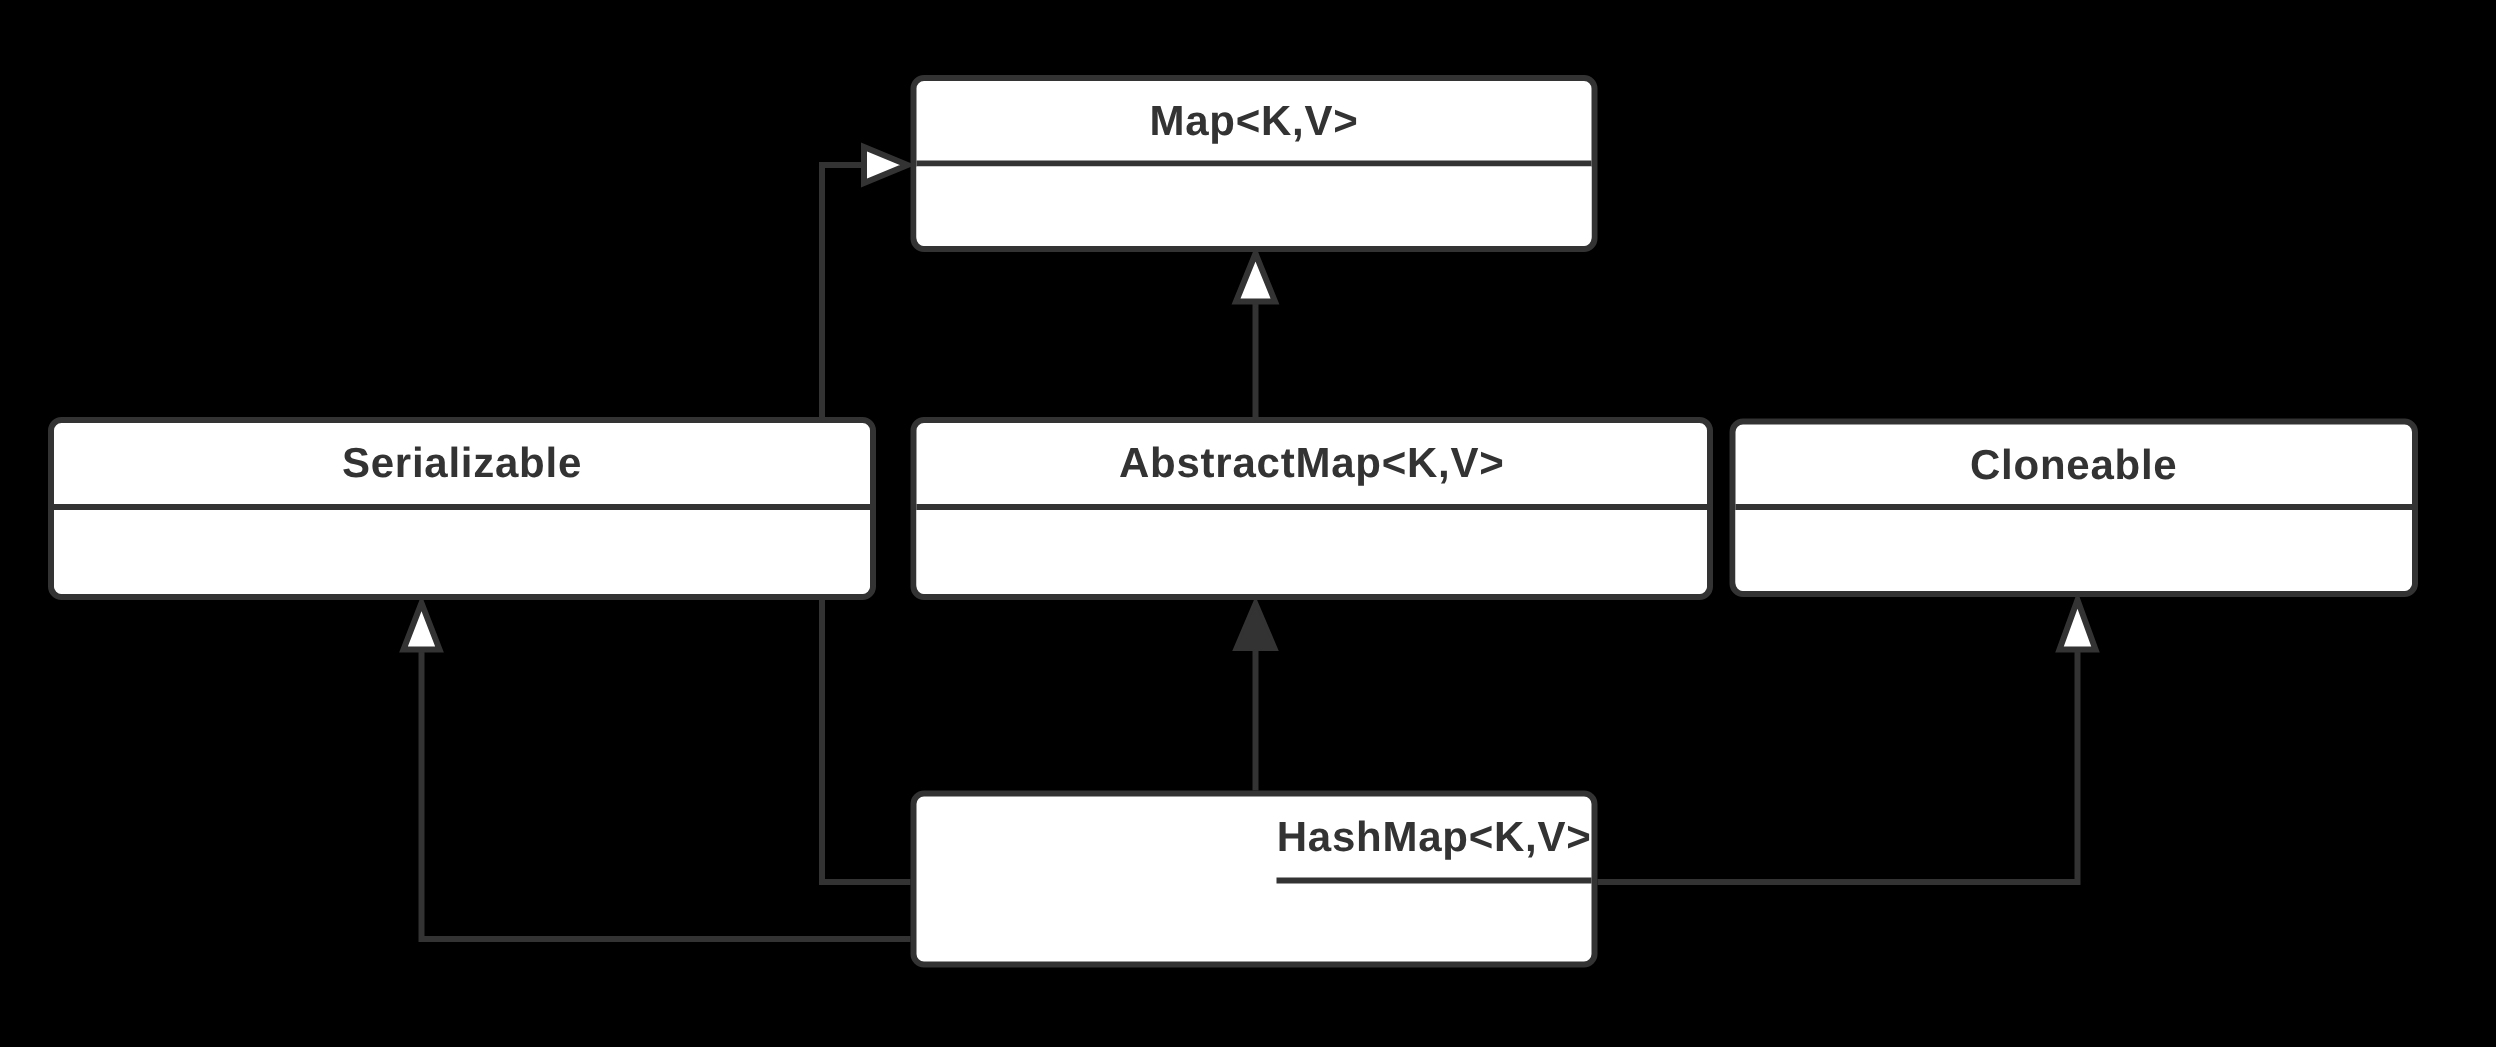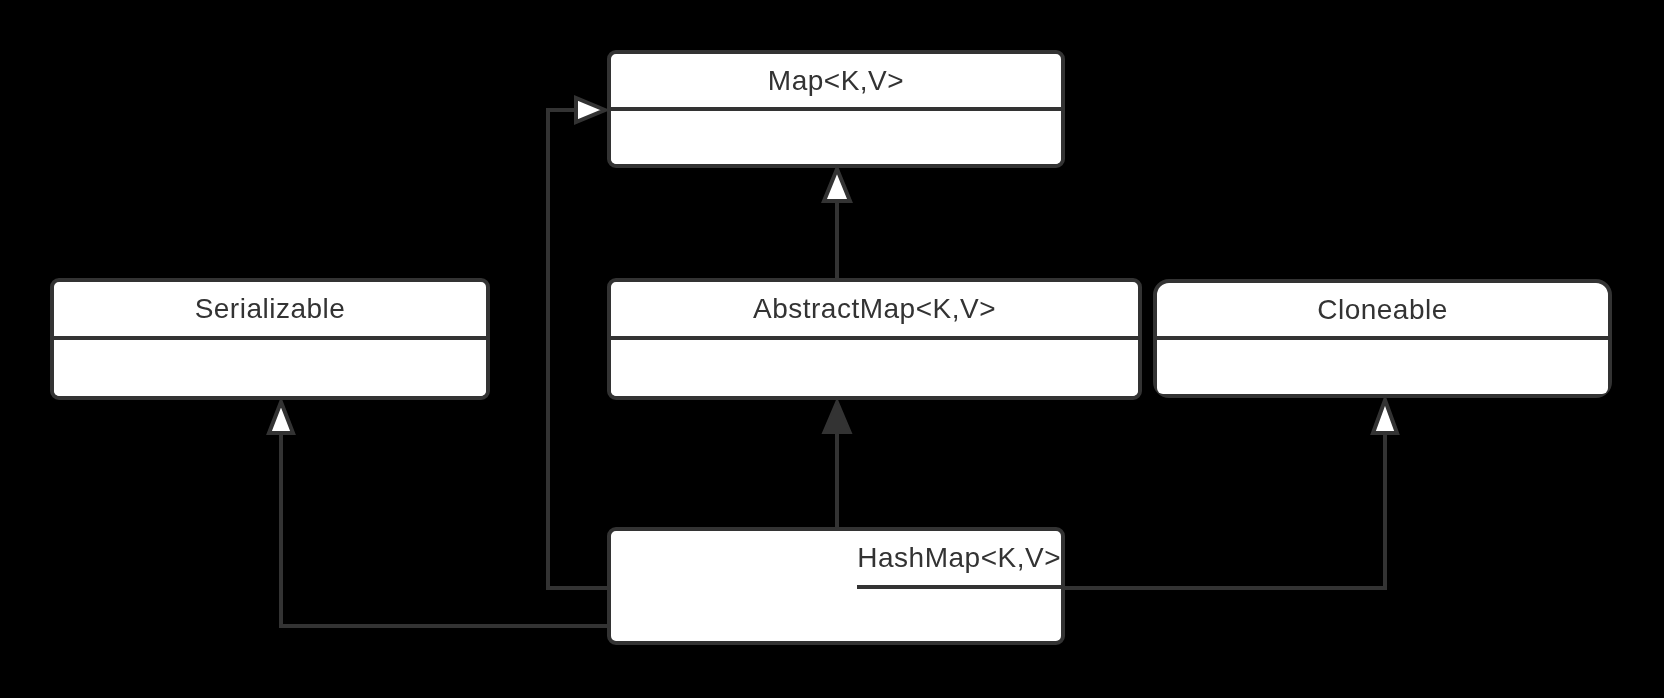--- a/index.html
+++ b/index.html
@@ -31,38 +31,38 @@
     flex-direction: column;
     z-index: 2;
   }
   .uml-class .title-compartment {
     box-sizing: border-box;
     height: 57px;
     display: flex;
     align-items: center;
     justify-content: center;
     border-bottom: 4px solid #333333;
-    font-weight: normal;
+    font-weight: bold;
     font-size: 28px;
     color: #333333;
     letter-spacing: 0.5px;
   }
   .uml-class .members-compartment {
     flex: 1;
     background: #ffffff;
     border-radius: 0 0 6px 6px;
   }
   
   .box-map          { left: 607px;  top: 50px;  width: 458px; height: 118px; }
-  .box-serializable { left: 50px;   top: 278px; width: 440px; height: 122px; }
+  .box-serializable { left: 32px;   top: 278px; width: 552px; height: 122px; }
   .box-abstractmap  { left: 607px;  top: 278px; width: 535px; height: 122px; }
   .box-serializable .title-compartment,
   .box-abstractmap  .title-compartment,
   .box-hashmap      .title-compartment { height: 58px; }
-  .box-cloneable    { left: 1153px; top: 279px; width: 459px; height: 119px; border-radius: 16px; }
+  .box-cloneable    { left: 1153px; top: 279px; width: 459px; height: 119px; }
   .box-hashmap      { left: 607px;  top: 527px; width: 458px; height: 118px; align-items: flex-end; }
 </style>
 </head>
 <body>
 
 <div class="canvas">
 
   <svg class="edge-layer" width="1664" height="698" viewBox="0 0 1664 698">
 
     <g>

